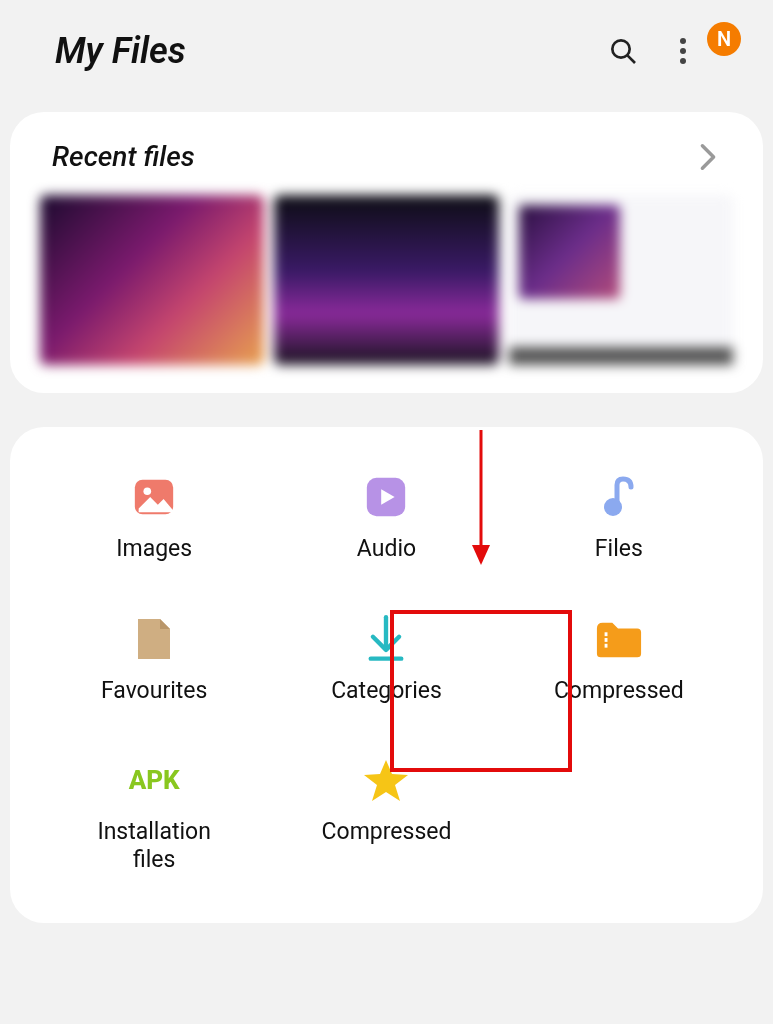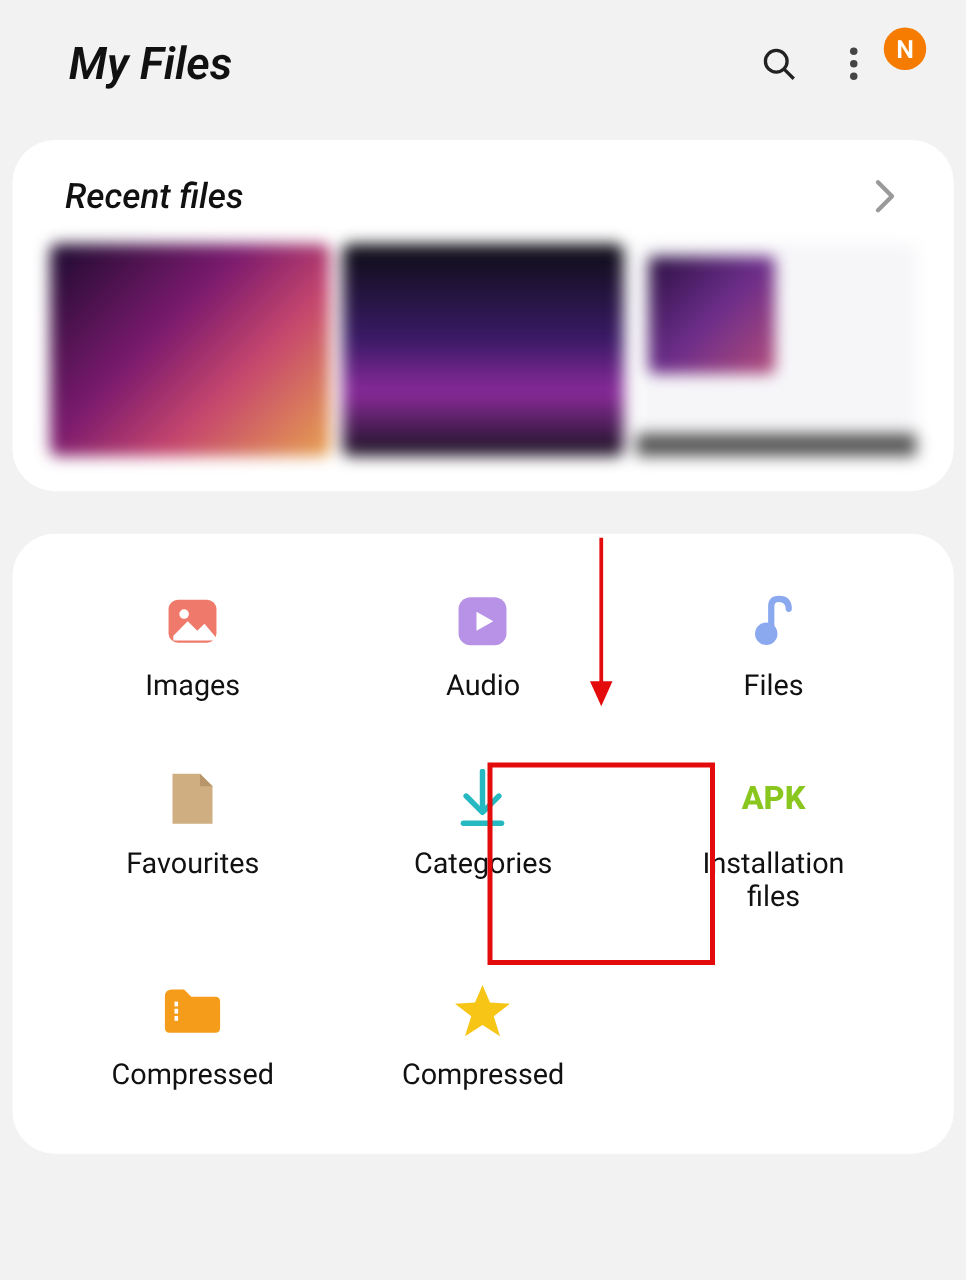--- a/index.html
+++ b/index.html
@@ -224,40 +224,40 @@
         <svg width="44" height="48" viewBox="0 0 40 44" fill="none" stroke="#27b9c2" stroke-width="4" stroke-linecap="round" stroke-linejoin="round">
           <line x1="20" y1="2" x2="20" y2="30"></line>
           <polyline points="8,20 20,32 32,20"></polyline>
           <line x1="6" y1="40" x2="34" y2="40"></line>
         </svg>
       </div>
       <div class="cat-label">Categories</div>
     </div>
 
     <div class="cat-item">
-      <div class="cat-icon" style="font-weight:800;font-size:26px;color:#89c71f;width:auto;">
-        <span>APK</span>
-      </div>
-      <div class="cat-label">Installation
-files</div>
-    </div>
-
-    <div class="cat-item">
       <div class="cat-icon">
         <svg width="50" height="42" viewBox="0 0 50 42">
           <path d="M2 10 Q2 4 8 4 H18 L24 10 H44 Q48 10 48 14 V36 Q48 40 44 40 H6 Q2 40 2 36 Z" fill="#f59c1a"></path>
           <rect x="10" y="14" width="3" height="4" fill="#fff"></rect>
           <rect x="10" y="20" width="3" height="4" fill="#fff"></rect>
           <rect x="10" y="26" width="3" height="4" fill="#fff"></rect>
         </svg>
       </div>
       <div class="cat-label">Compressed</div>
     </div>
 
     <div class="cat-item">
+      <div class="cat-icon" style="font-weight:800;font-size:26px;color:#89c71f;width:auto;">
+        <span>APK</span>
+      </div>
+      <div class="cat-label">Installation
+files</div>
+    </div>
+
+    <div class="cat-item">
       <div class="cat-icon">
         <svg width="48" height="48" viewBox="0 0 48 48">
           <path d="M24 4 L30 18 L46 19 L33 29 L38 45 L24 36 L10 45 L15 29 L2 19 L18 18 Z" fill="#f6c516"></path>
         </svg>
       </div>
       <div class="cat-label">Compressed</div>
     </div>
 
   </div>
 </div>

